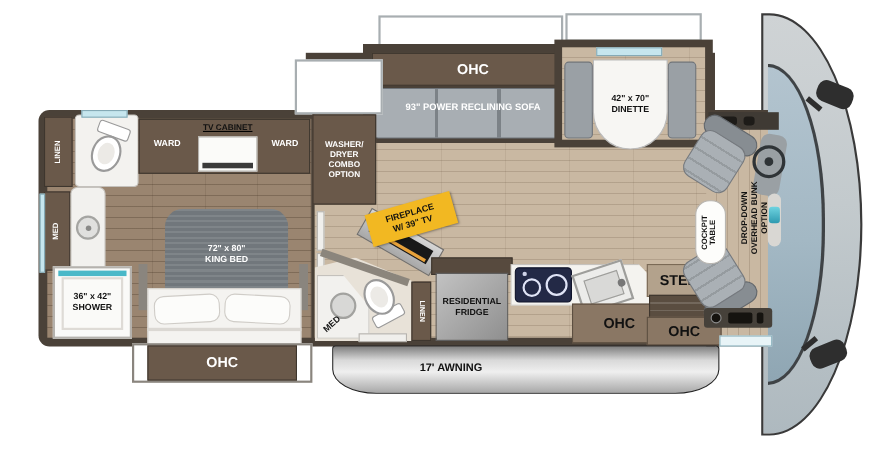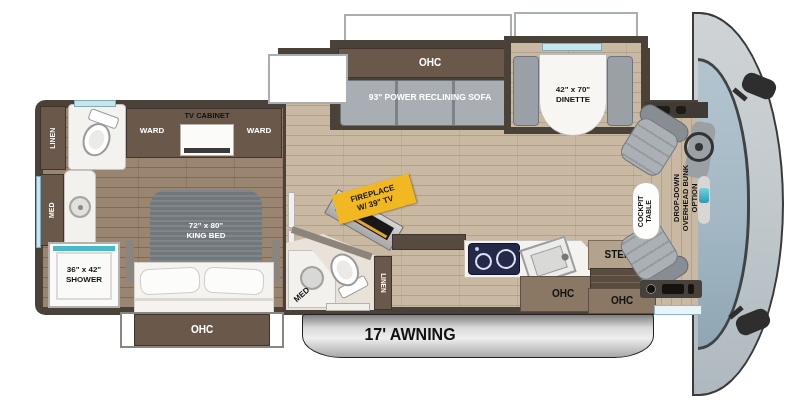--- a/index.html
+++ b/index.html
@@ -3,21 +3,21 @@
 <meta charset="utf-8">
 <style>
   html,body{margin:0;padding:0;background:#fff;}
   .fp{position:relative;width:800px;height:408px;background:#fff;overflow:hidden;
       font-family:"Liberation Sans",sans-serif;}
   .abs{position:absolute;}
   .cen{display:flex;align-items:center;justify-content:center;}
   .lb{color:#111;font-weight:bold;text-align:center;white-space:pre-line;line-height:1.2;}
   .lw{color:#fff;font-weight:bold;text-align:center;white-space:pre-line;line-height:1.2;}
   .f65{font-size:6.5px;} .f7{font-size:7px;} .f75{font-size:7.5px;} .f8{font-size:8px;}
-  .f85{font-size:8.5px;} .f9{font-size:10px;} .f10{font-size:16px;}
+  .f85{font-size:8.5px;} .f9{font-size:13px;} .f10{font-size:10px;}
   .rm90{transform:rotate(-90deg);} .rp90{transform:rotate(90deg);}
   .wall{background:#4a4138;}
   .cab-brown{background:#6a594a;border:1px solid #3e362e;box-sizing:border-box;}
   .tan-band{background:#8a7764;border:1px solid #5d4f41;box-sizing:border-box;}
   .floor-tan{background-color:#c9b8a2;
     background-image:repeating-linear-gradient(180deg,rgba(0,0,0,0) 0 9px,rgba(90,70,50,.20) 9px 10px),
     repeating-linear-gradient(90deg,rgba(0,0,0,0) 0 57px,rgba(90,70,50,.10) 57px 58px);}
   .floor-brown{background-color:#9a8570;
     background-image:repeating-linear-gradient(180deg,rgba(0,0,0,0) 0 9px,rgba(55,40,25,.28) 9px 10px),
     repeating-linear-gradient(90deg,rgba(0,0,0,0) 0 47px,rgba(55,40,25,.12) 47px 48px);}
@@ -98,21 +98,21 @@
   </div>
   <div class="abs cen" style="left:48px;top:260px;width:72px;height:30px;">
     <span class="lb f8">36" x 42"
 SHOWER</span>
   </div>
 
   <div class="abs cab-brown" style="left:126px;top:108px;width:156px;height:50px;"></div>
   <div class="abs cen" style="left:128px;top:124px;width:48px;height:14px;">
     <span class="lw f8">WARD</span>
   </div>
-  <div class="abs cen" style="left:172px;top:109px;width:70px;height:13px;">
+  <div class="abs cen" style="left:172px;top:109px;width:70px;height:13px;text-decoration:underline;">
     <span class="lb f75">TV CABINET</span>
   </div>
   <div class="abs" style="left:180px;top:124px;width:54px;height:32px;background:#fbfbf9;border:1px solid #b5b2ad;box-sizing:border-box;">
     <div style="position:absolute;left:3px;bottom:2px;right:3px;height:5px;background:#3a3a3a;"></div>
   </div>
   <div class="abs cen" style="left:236px;top:124px;width:46px;height:14px;">
     <span class="lw f8">WARD</span>
   </div>
 
   <div class="abs" style="left:150px;top:190px;width:112px;height:74px;background:#71777c;border-radius:16px 16px 0 0;
@@ -126,20 +126,26 @@
   <div class="abs" style="left:134px;top:262px;width:140px;height:58px;background:#f4f3f0;border:1px solid #d5d2cd;box-sizing:border-box;"></div>
   <div class="abs" style="left:140px;top:268px;width:60px;height:26px;background:#fcfcfa;border:1px solid #cfccc7;border-radius:9px;transform:rotate(-3deg);box-sizing:border-box;"></div>
   <div class="abs" style="left:204px;top:268px;width:60px;height:26px;background:#fcfcfa;border:1px solid #cfccc7;border-radius:9px;transform:rotate(3deg);box-sizing:border-box;"></div>
   <div class="abs" style="left:134px;top:298px;width:140px;height:3px;background:#dbd8d3;"></div>
   <div class="abs" style="left:120px;top:312px;width:164px;height:36px;background:#fff;border:2px solid #8a857e;box-sizing:border-box;"></div>
   <div class="abs cab-brown cen" style="left:134px;top:314px;width:136px;height:32px;">
     <span class="lw f9">OHC</span>
   </div>
 
   <div class="abs" style="left:268px;top:54px;width:80px;height:50px;background:#fff;border:2px solid #a8aeb1;box-sizing:border-box;"></div>
+  <div class="abs cab-brown cen" style="left:284px;top:104px;width:58px;height:82px;">
+    <span class="lw f75">WASHER/
+DRYER
+COMBO
+OPTION</span>
+  </div>
   <div class="abs" style="left:288px;top:192px;width:7px;height:36px;background:#f0efec;border:1px solid #b5b2ad;box-sizing:border-box;"></div>
   <div class="abs" style="left:288px;top:230px;width:7px;height:36px;background:#f0efec;border:1px solid #b5b2ad;box-sizing:border-box;"></div>
 
   <div class="abs" style="left:326px;top:206px;width:76px;height:28px;transform:rotate(30deg);
               background:linear-gradient(180deg,#d6d6d6,#a8a8a8);border:1px solid #707070;box-sizing:border-box;">
     <div style="position:absolute;left:7px;top:5px;width:60px;height:14px;background:#181818;"></div>
     <div style="position:absolute;left:9px;top:15px;width:56px;height:3px;background:#e8a23b;"></div>
   </div>
   <div class="abs cen" style="left:334px;top:184px;width:80px;height:30px;transform:rotate(-16deg);background:#f2b822;box-shadow:1px 1px 2px rgba(0,0,0,.35);">
     <span class="lb f8">FIREPLACE
@@ -159,20 +165,24 @@
     <div style="position:absolute;left:2px;top:32px;width:30px;height:12px;background:#fff;border:1.5px solid #9a9a9a;border-radius:3px;box-sizing:border-box;"></div>
     <div style="position:absolute;left:4px;top:2px;width:27px;height:34px;background:#fff;border:2px solid #9a9a9a;border-radius:50%;box-sizing:border-box;"></div>
     <div style="position:absolute;left:10px;top:9px;width:15px;height:20px;background:#eceae6;border-radius:50%;"></div>
   </div>
   <div class="abs" style="left:326px;top:303px;width:44px;height:8px;background:#f0efec;border:1px solid #b5b2ad;box-sizing:border-box;"></div>
   <div class="abs cab-brown cen" style="left:374px;top:256px;width:18px;height:54px;">
     <span class="lw f65 rp90" style="white-space:nowrap;">LINEN</span>
   </div>
 
   <div class="abs" style="left:392px;top:234px;width:74px;height:16px;background:#574a3e;border:1px solid #3e362e;box-sizing:border-box;"></div>
+  <div class="abs cen" style="left:396px;top:248px;width:66px;height:62px;background:linear-gradient(135deg,#c2c2c2,#8f8f8f);border:1px solid #5f5f5f;box-sizing:border-box;">
+    <span class="lb f8">RESIDENTIAL
+FRIDGE</span>
+  </div>
   <div class="abs" style="left:464px;top:240px;width:142px;height:38px;background:#f4f3ef;border:1px solid #c6c3be;box-sizing:border-box;
               clip-path:polygon(0 0,82% 0,100% 70%,100% 100%,0 100%);"></div>
   <div class="abs" style="left:468px;top:243px;width:52px;height:32px;background:#232946;border:1px solid #11152b;border-radius:4px;box-sizing:border-box;">
     <div style="position:absolute;left:6px;top:9px;width:17px;height:17px;border:2px solid #dfe3f6;border-radius:50%;box-sizing:border-box;"></div>
     <div style="position:absolute;left:27px;top:5px;width:20px;height:20px;border:2px solid #dfe3f6;border-radius:50%;box-sizing:border-box;"></div>
     <div style="position:absolute;left:6px;top:3px;width:4px;height:4px;background:#cfd3e8;border-radius:50%;"></div>
   </div>
   <div class="abs" style="left:524px;top:242px;width:48px;height:38px;transform:rotate(-18deg);background:#ececea;border:2px solid #9e9e9b;box-sizing:border-box;">
     <div style="position:absolute;left:7px;top:6px;width:32px;height:23px;background:#d9d9d7;border:1px solid #9e9e9b;box-sizing:border-box;"></div>
     <div style="position:absolute;left:36px;top:15px;width:7px;height:7px;background:#777;border-radius:50%;"></div>

